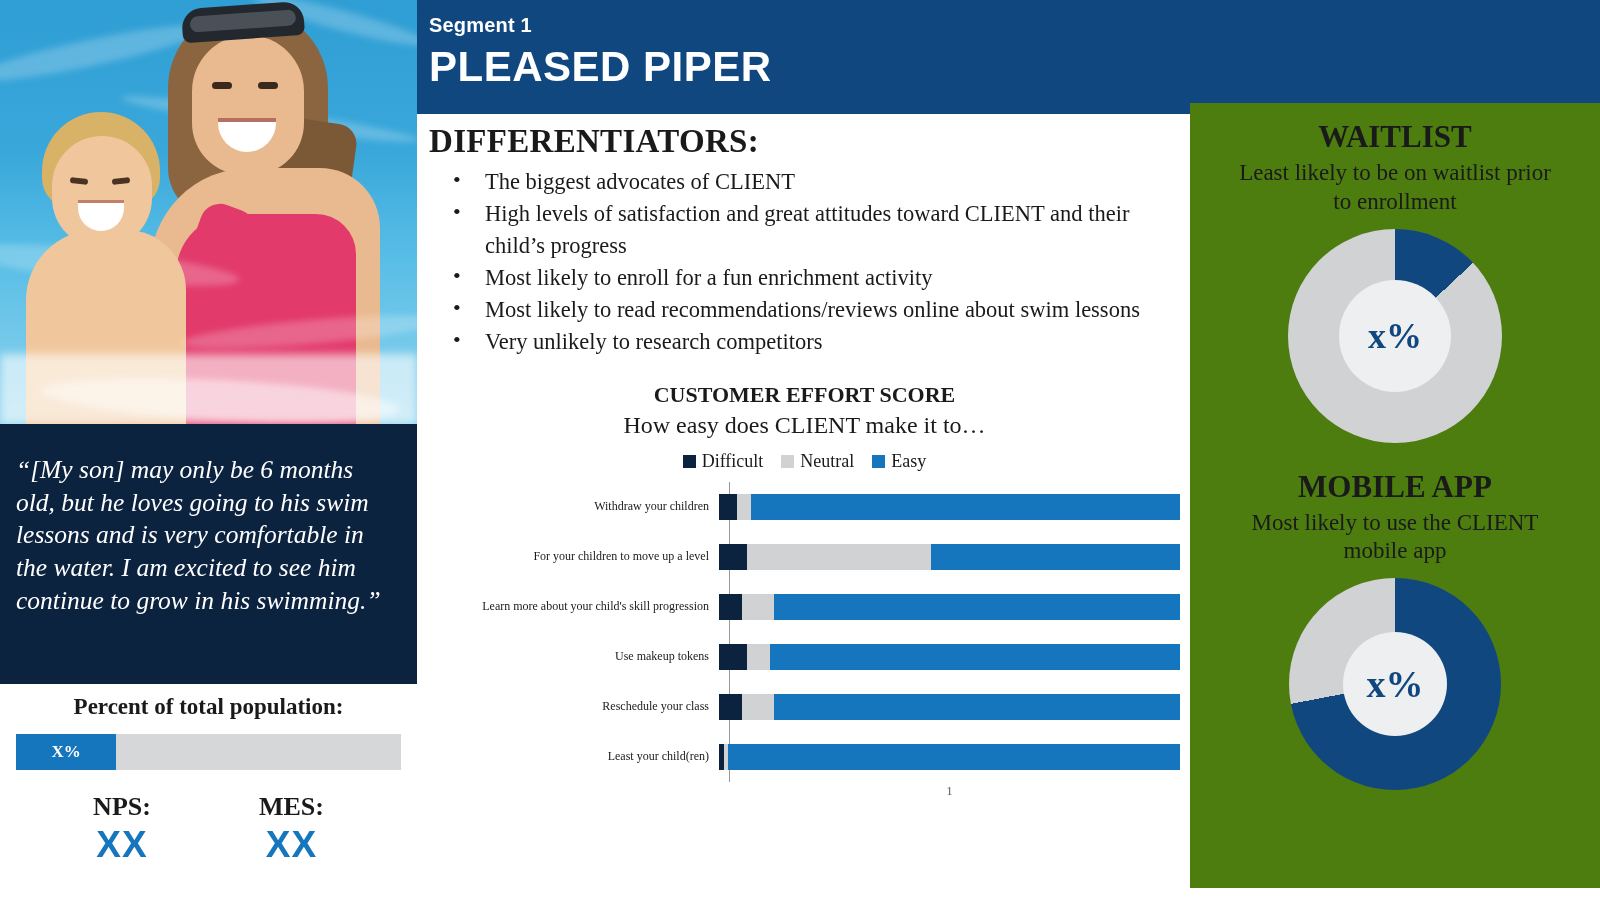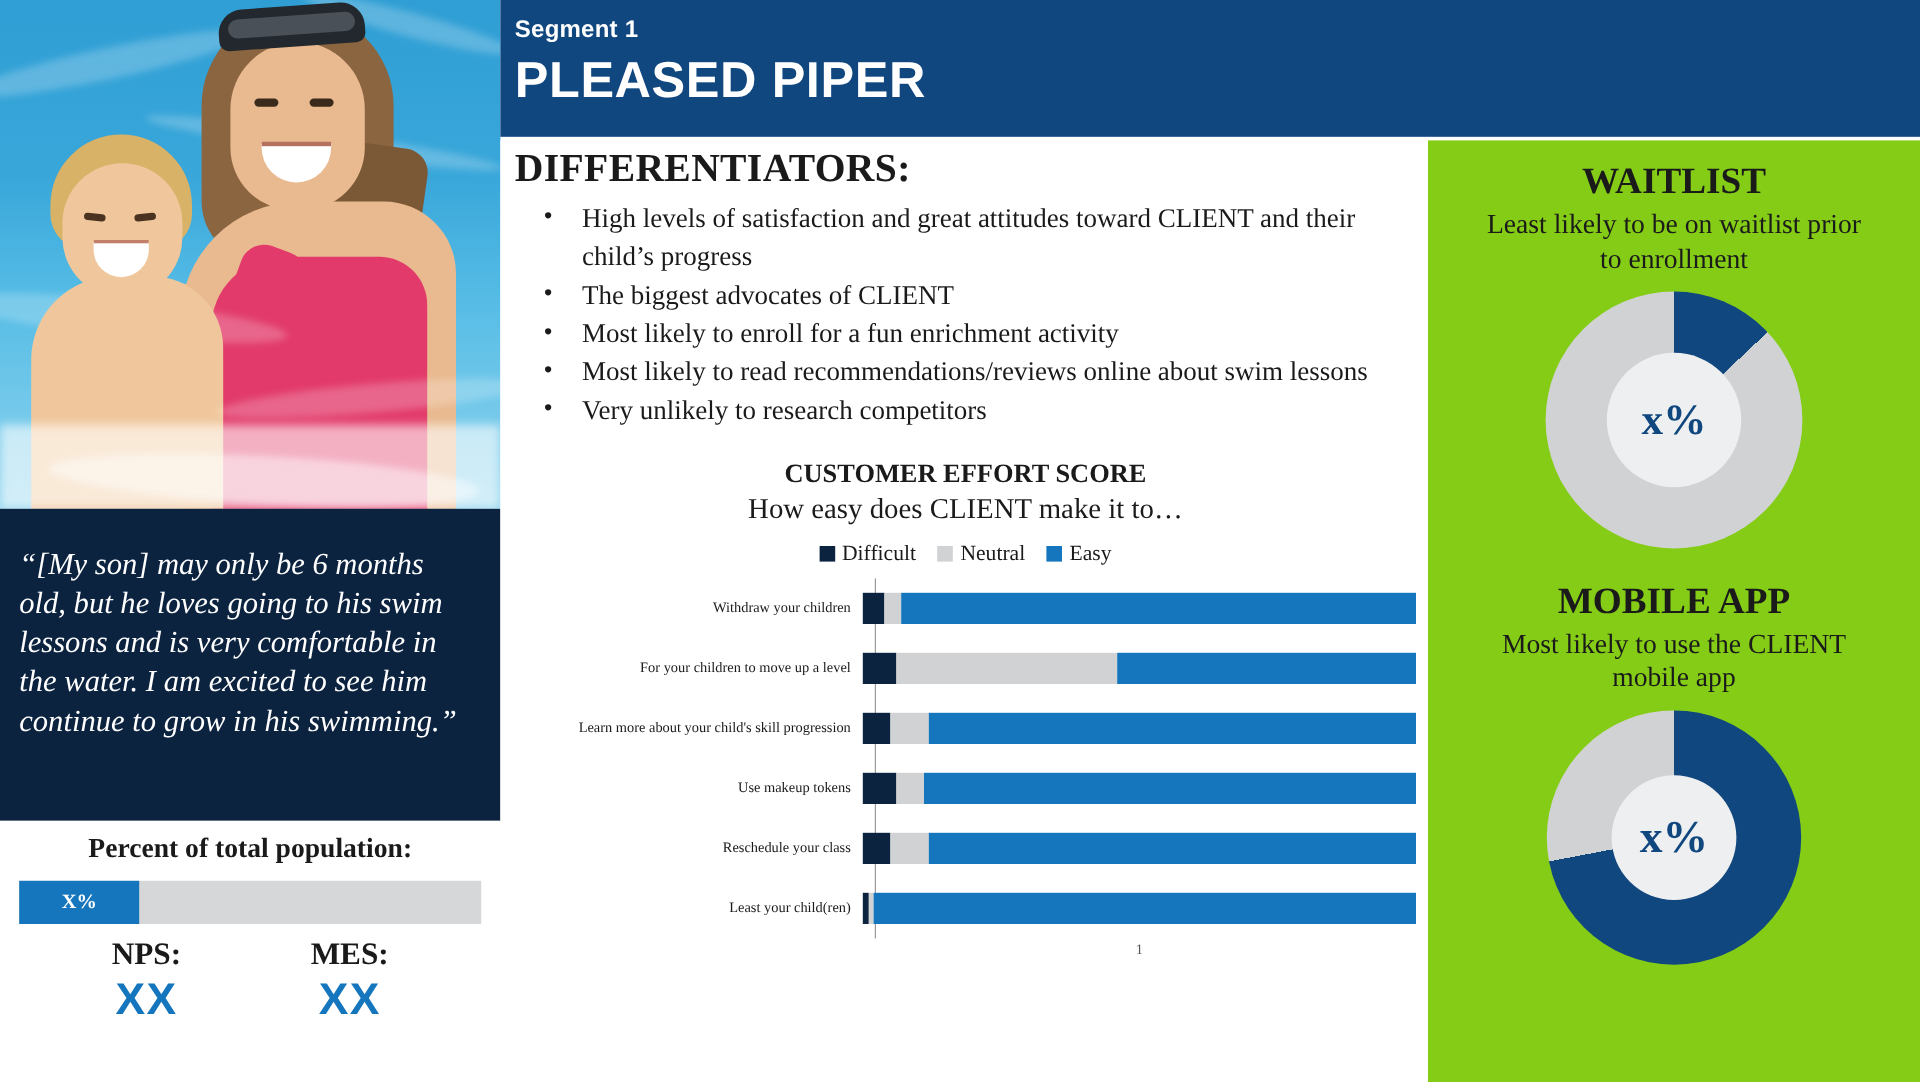--- a/index.html
+++ b/index.html
@@ -171,21 +171,21 @@
     display: flex; align-items: center; justify-content: center;
     color: #ffffff;
     font-weight: bold;
     font-size: 17px;
     font-family: "Liberation Serif", serif;
   }
   .metrics {
     display: flex;
     justify-content: center;
     gap: 108px;
-    margin-top: 10px;
+    margin-top: 22px;
   }
   .metric { text-align: center; }
   .metric-label {
     font-family: "Liberation Serif", serif;
     font-weight: bold;
     font-size: 26px;
     color: #1a1a1a;
   }
   .metric-value {
     font-family: "Liberation Sans", sans-serif;
@@ -327,24 +327,24 @@
     font-size: 12px;
     color: #555;
     margin-left: 290px;
     margin-top: 2px;
   }
 
   
   .right {
     position: absolute;
     left: 1190px;
-    top: 117px;
+    top: 103px;
     width: 410px;
     height: 785px;
-    background: #84cc16;
+    background: #4d7c0f;
     box-sizing: border-box;
     padding-top: 16px;
   }
   .right-title {
     text-align: center;
     font-family: "Liberation Serif", serif;
     font-weight: bold;
     font-size: 31px;
     color: #1a1a1a;
   }
@@ -444,22 +444,22 @@
   </div>
 
   <div class="header">
     <div class="seg-num">Segment 1</div>
     <div class="seg-title">PLEASED PIPER</div>
   </div>
 
   <div class="center">
     <div class="diff-title">DIFFERENTIATORS:</div>
     <ul class="diff-list">
+      <li>The biggest advocates of CLIENT</li>
       <li>High levels of satisfaction and great attitudes toward CLIENT and their child’s progress</li>
-      <li>The biggest advocates of CLIENT</li>
       <li>Most likely to enroll for a fun enrichment activity</li>
       <li>Most likely to read recommendations/reviews online about swim lessons</li>
       <li>Very unlikely to research competitors</li>
     </ul>
 
     <div class="ces-title">CUSTOMER EFFORT SCORE</div>
     <div class="ces-sub">How easy does CLIENT make it to…</div>
 
     <div class="legend">
       <div class="legend-item">

